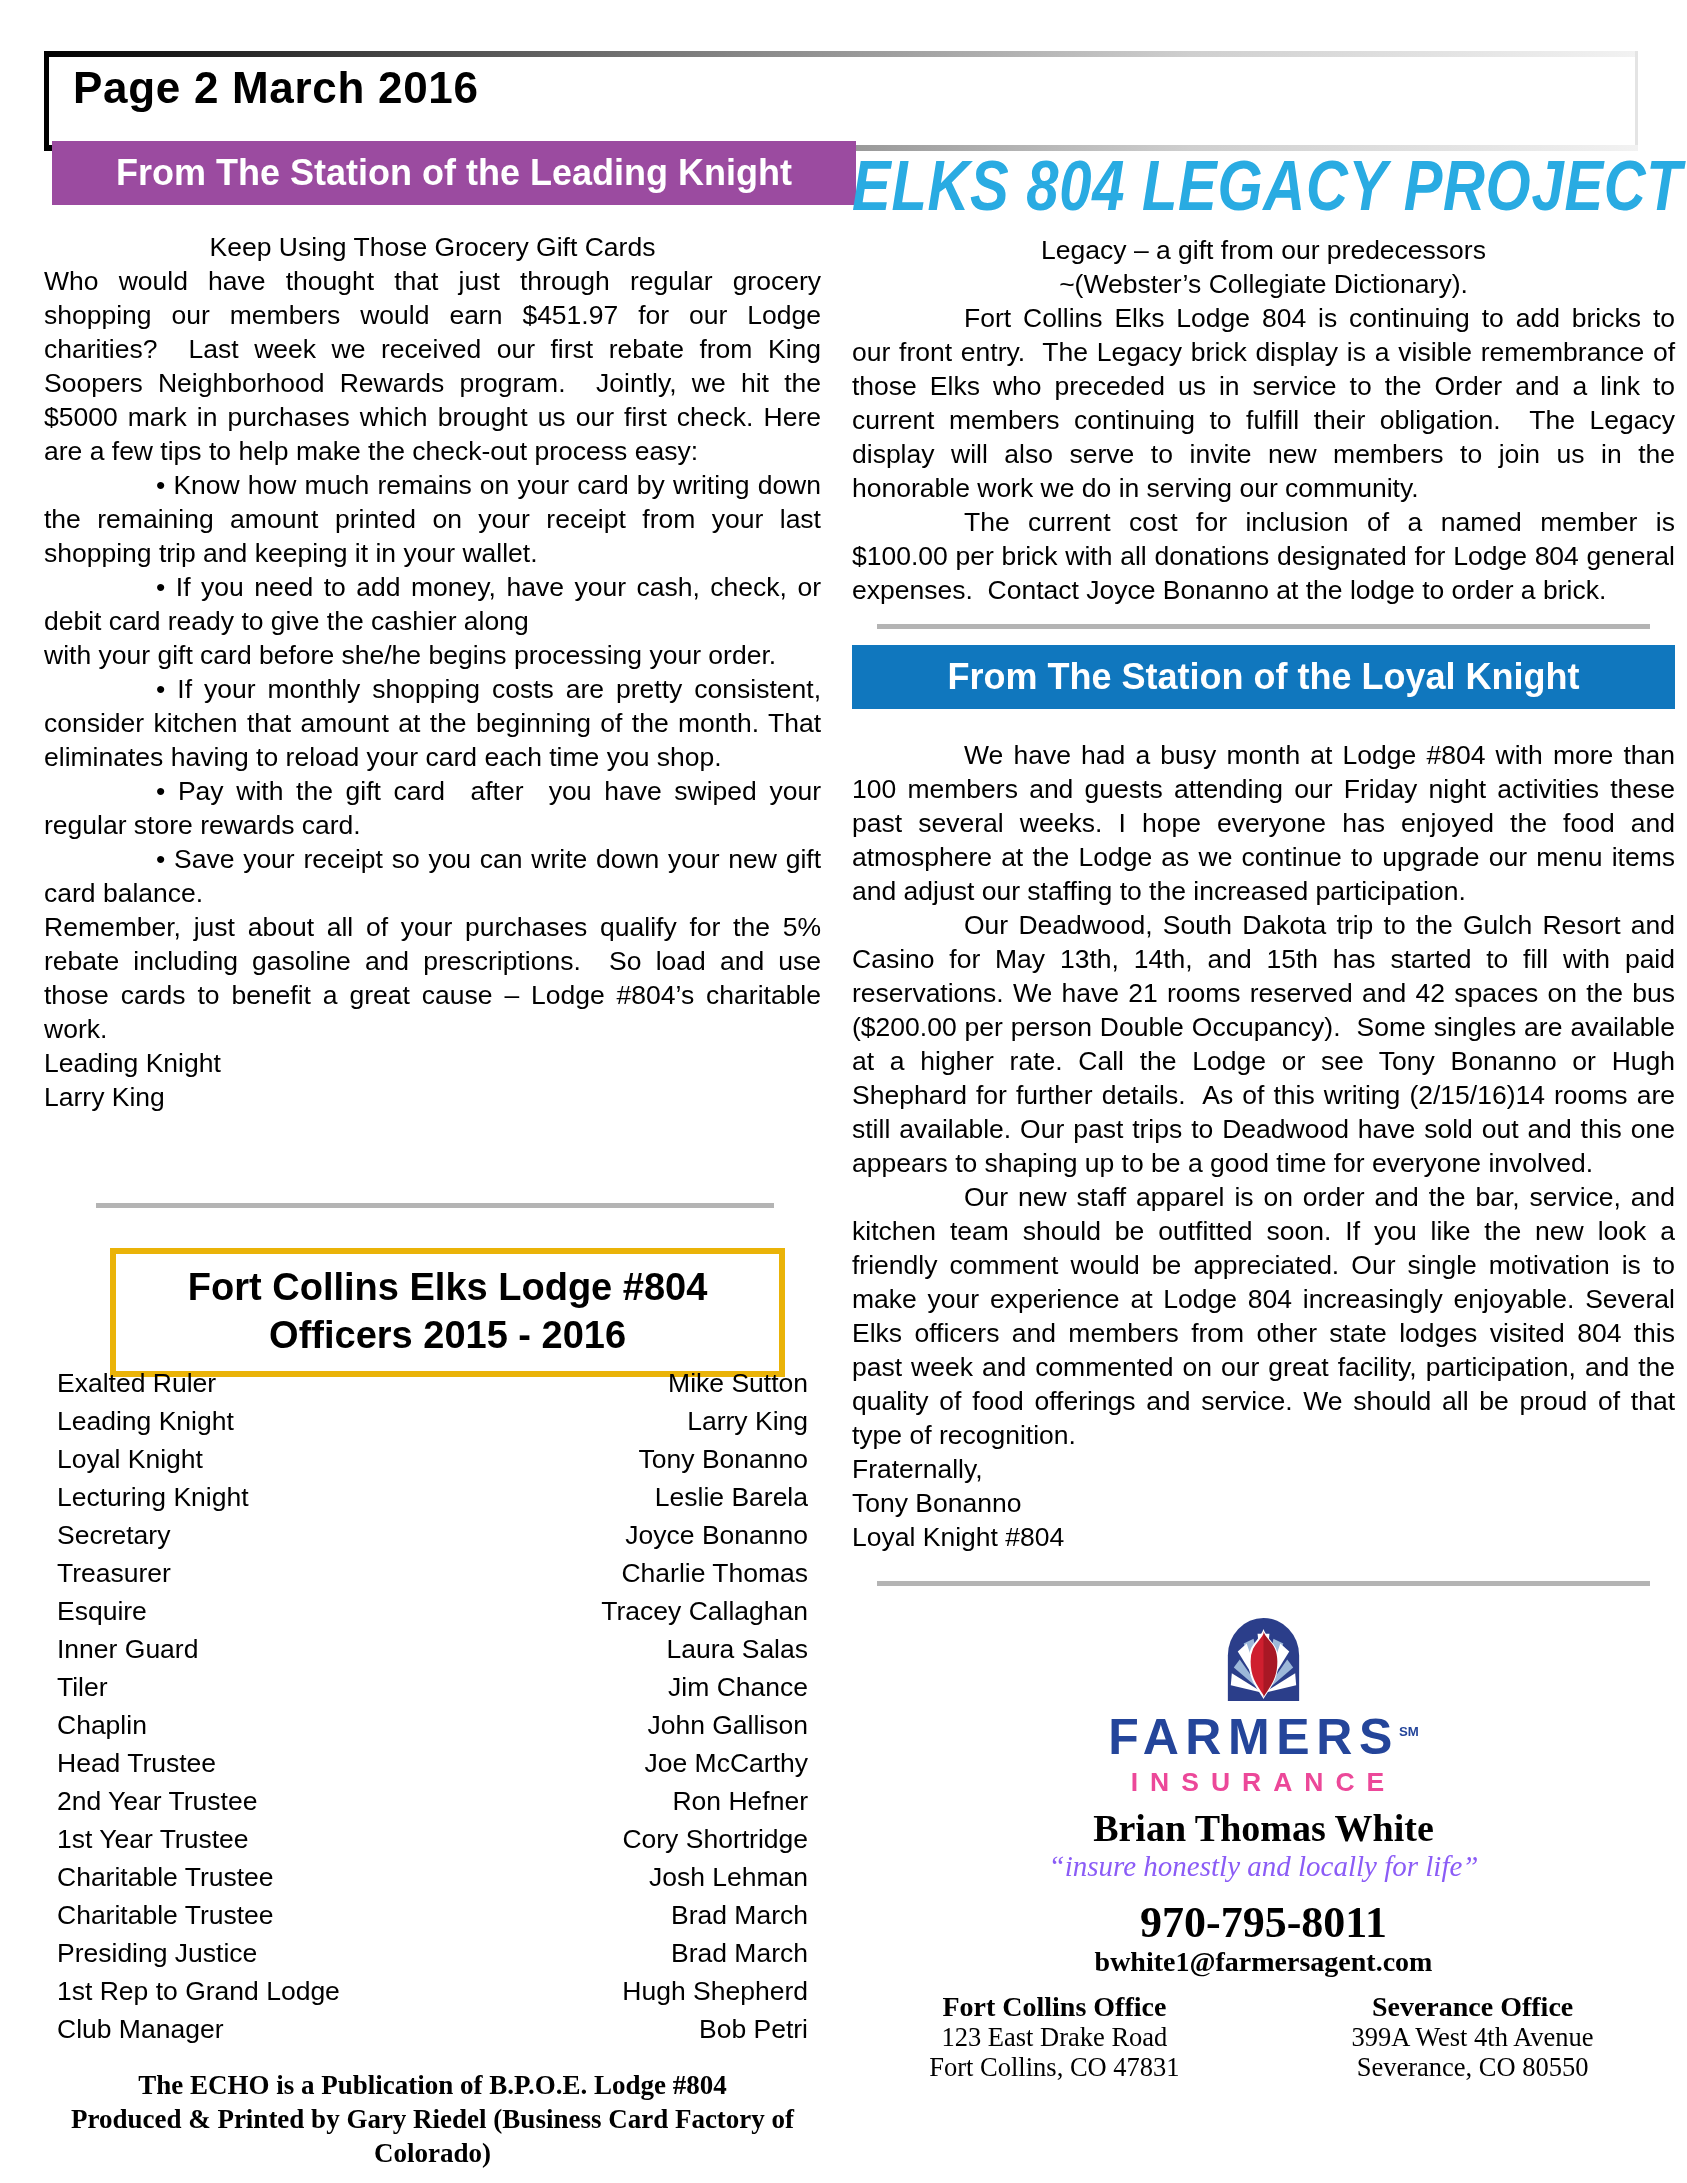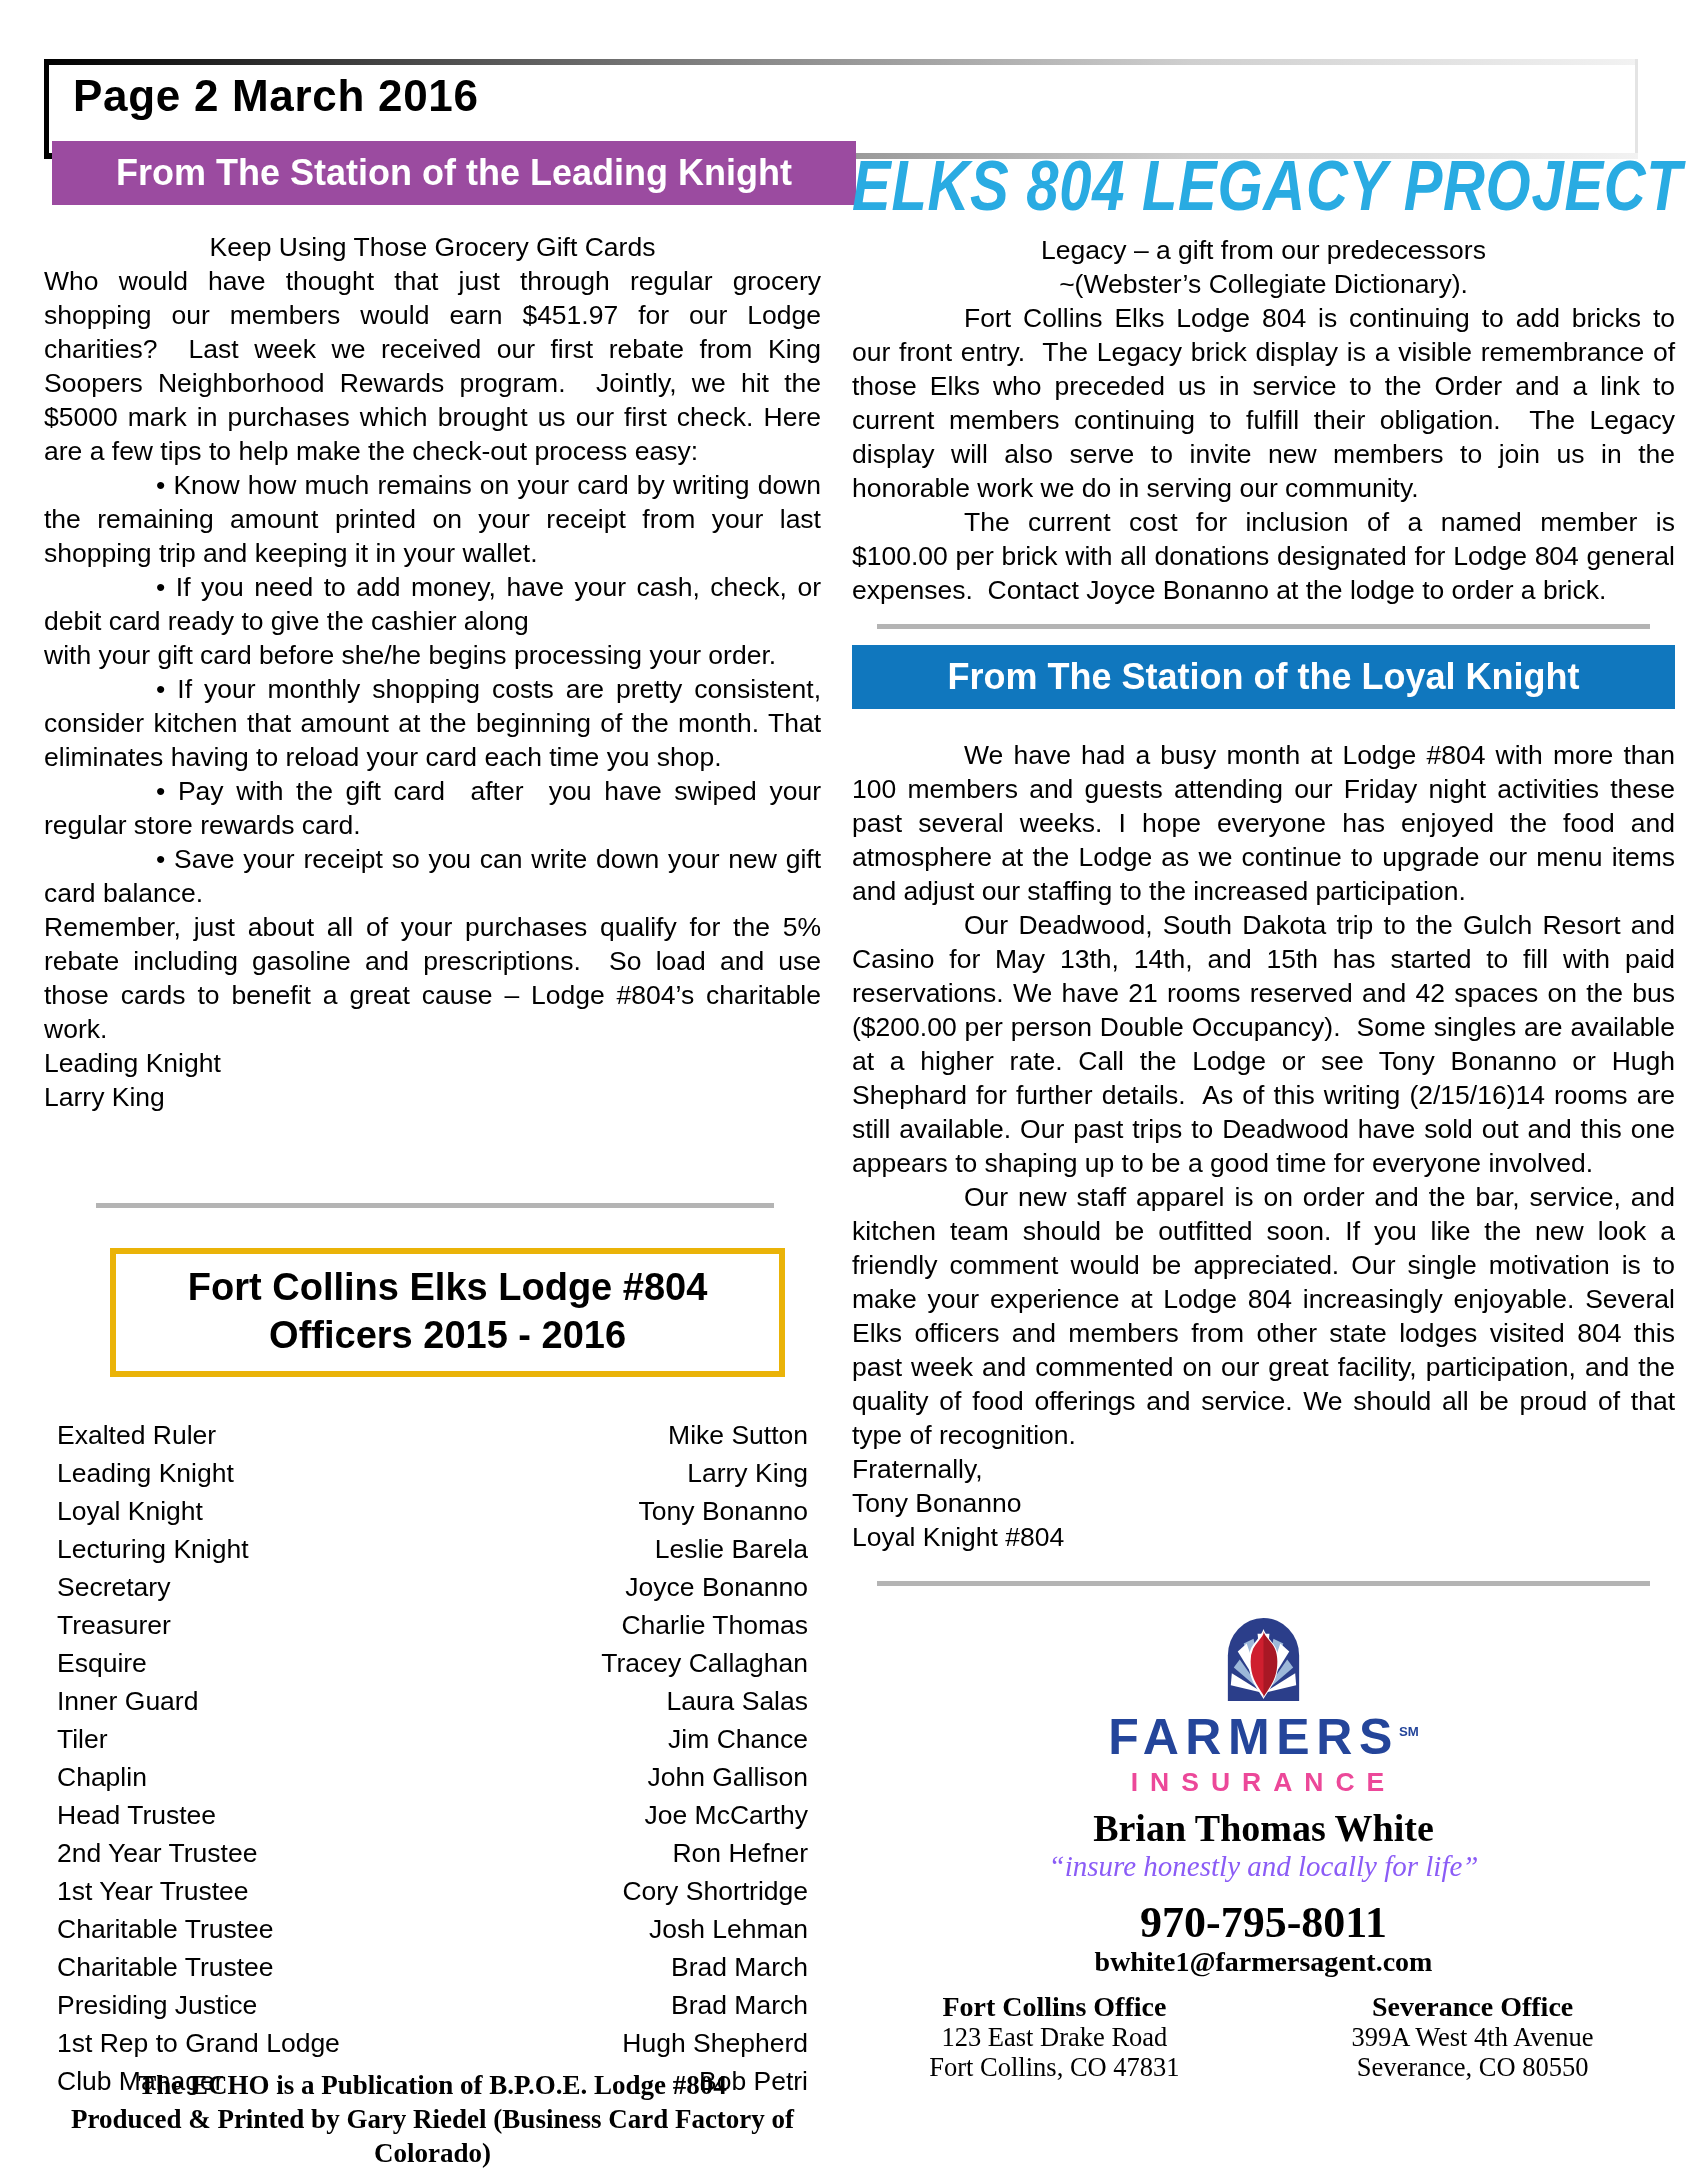--- a/index.html
+++ b/index.html
@@ -1,20 +1,20 @@
 <!DOCTYPE html>
 <html style="font-size:10.6px"><head>
 <meta charset="utf-8">
 <style>
   html,body{margin:0;padding:0;background:#fff;}
   .page{position:relative;width:1687px;height:2183px;background:#ffffff;overflow:hidden;
         font-family:"Liberation Sans",sans-serif;color:#000;}
 
   
-  .hdr-box{position:absolute;left:44px;top:51px;width:1594px;height:100px;margin-top:8px;}
+  .hdr-box{position:absolute;left:44px;top:51px;width:1594px;height:100px;}
   .hdr-bar-top{position:absolute;top:0;left:0;right:0;height:6px;
       background:linear-gradient(90deg,#000 0%,#3a3a3a 18%,#8a8a8a 45%,#cfcfcf 72%,#f2f2f2 100%);}
   .hdr-bar-bottom{position:absolute;bottom:0;left:0;right:0;height:6px;
       background:linear-gradient(90deg,#000 0%,#3a3a3a 18%,#8a8a8a 45%,#cfcfcf 72%,#f2f2f2 100%);}
   .hdr-bar-left{position:absolute;top:0;bottom:0;left:0;width:4.6px;background:#000;}
   .hdr-bar-right{position:absolute;top:0;bottom:0;right:0;width:2.6px;background:#e4e4e4;}
   .hdr-title{position:absolute;left:29px;top:12px;font-size:44px;font-weight:bold;letter-spacing:0.7px;}
 
   
   .banner{position:absolute;display:flex;align-items:center;justify-content:center;
@@ -29,21 +29,21 @@
   .center{text-align:center;}
   .line{font-size:26.5px;line-height:34px;margin:0;}
 
   
   .left-article{position:absolute;left:44px;top:230px;width:777px;}
   .article-title{font-size:26.5px;line-height:34px;text-align:center;margin:0;}
   .left-rule{position:absolute;left:96px;top:1203px;width:678px;height:5.3px;background:#b4b4b4;}
   .officers-box{position:absolute;left:110px;top:1248px;width:650px;border:6px solid #eab308;
                 padding:9.3px 6.6px 12px 6.6px;text-align:center;}
   .officers-box .obt{font-size:38px;font-weight:bold;line-height:48px;}
-  .officers-list{position:absolute;left:57px;top:1420px;width:751px;text-align:right;}
+  .officers-list{position:absolute;left:57px;top:1368px;width:751px;text-align:right;}
   .officer-row{display:flex;justify-content:space-between;height:38px;align-items:baseline;}
   .officer-row span{font-size:26.5px;}
   .left-footer{position:absolute;left:44px;top:2068px;width:777px;text-align:center;
                font-family:"Liberation Serif",serif;font-weight:bold;}
   .left-footer .f1{font-size:27px;line-height:34px;}
   .left-footer .f2{font-size:27px;line-height:34px;}
 
   
   .rc-title{position:absolute;left:852px;top:144px;width:823px;text-align:center;
             color:#29abe2;font-weight:bold;font-style:italic;font-size:58px;letter-spacing:0.7px;

